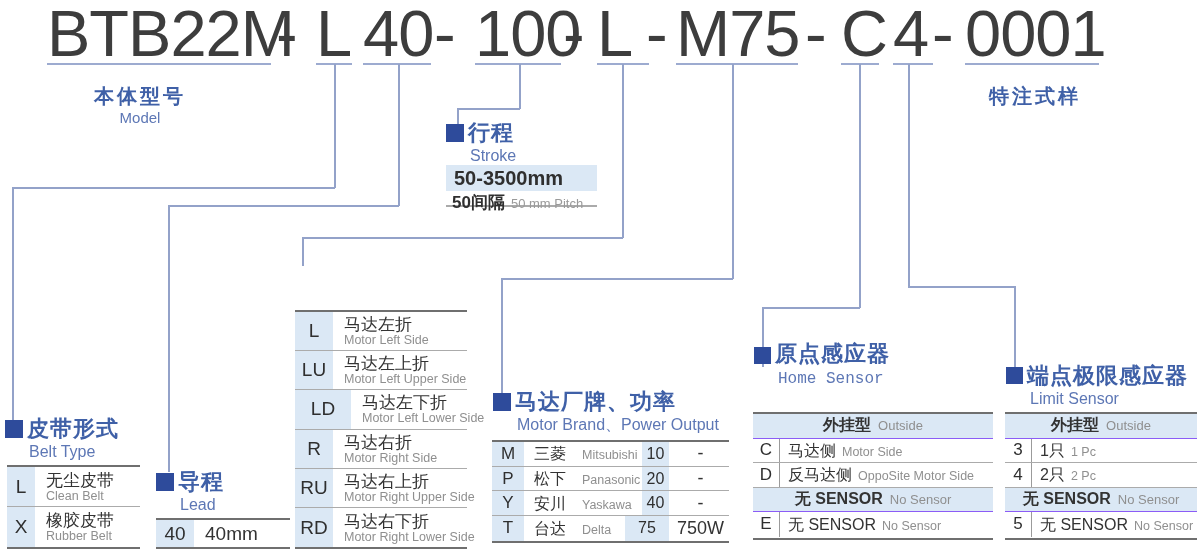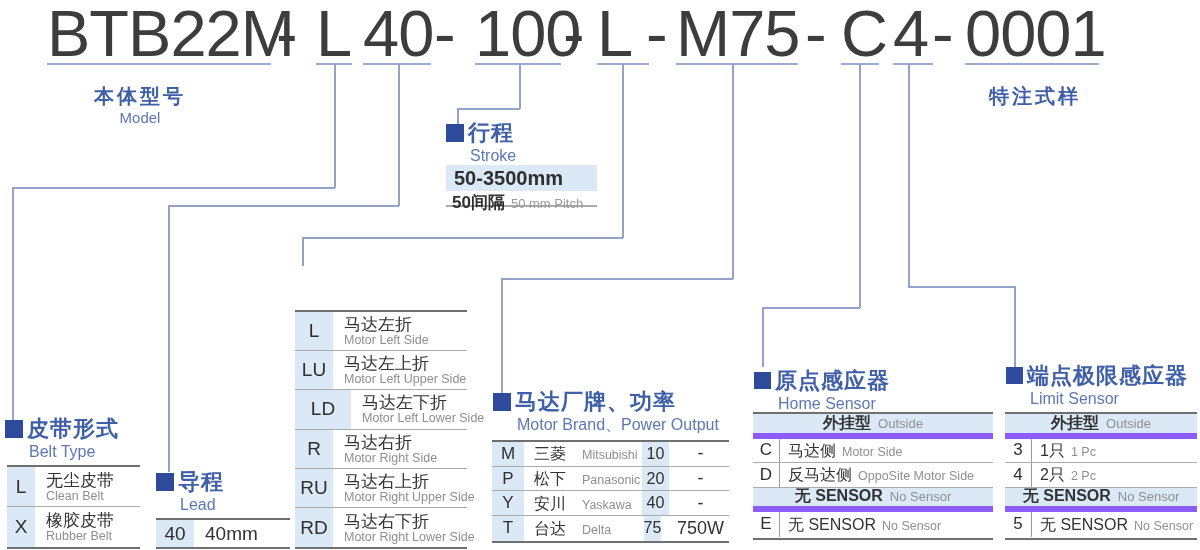--- a/index.html
+++ b/index.html
@@ -34,21 +34,21 @@
   .desc{display:flex;flex-direction:column;justify-content:center;padding-left:8px;min-width:0;}
   .zh{color:#333333;font-size:17px;line-height:19px;white-space:nowrap;}
   .en{color:#8f8f8f;font-size:12.5px;line-height:13px;white-space:nowrap;}
   
   .brow{display:flex;align-items:center;border-bottom:1px solid #ababab;box-sizing:border-box;}
   .brow:last-child{border-bottom:none;}
   .bcell-brand{flex:1;display:flex;align-items:baseline;gap:16px;padding-left:7px;min-width:0;}
   .bcell-power{width:57px;text-align:center;font-size:18px;color:#333;}
   
   .shead{background:#dbe8f5;display:flex;align-items:center;justify-content:center;gap:7px;
-         border-bottom:6px solid #8b5cf6;box-sizing:border-box;}
+         border-bottom:1px solid #8b5cf6;box-sizing:border-box;}
   .shead .h-zh{font-size:16px;font-weight:bold;color:#333;white-space:nowrap;}
   .shead .h-en{font-size:13px;color:#8f8f8f;white-space:nowrap;}
   .srow{display:flex;align-items:center;border-bottom:1px solid #ababab;box-sizing:border-box;}
   .srow:last-child{border-bottom:none;}
   .scode{width:26px;align-self:stretch;border-right:1px solid #9b9b9b;display:flex;align-items:center;justify-content:center;
          font-size:17px;color:#2f2f2f;flex:0 0 26px;}
   .sdesc{display:flex;align-items:baseline;gap:6px;padding-left:8px;min-width:0;}
   .sdesc .zh{font-size:16px;}
   
   .stroke-range{position:absolute;background:#dbe8f5;display:flex;align-items:center;
@@ -261,26 +261,26 @@
       </div>
       <div class="code" style="width:27px;align-self:stretch;font-size:16px;margin-right:0;margin-left:3px;">40</div>
       <div class="bcell-power" style="margin-left:3px;">-</div>
     </div>
     <div class="brow" style="height:24.7px;">
       <div class="code" style="width:32px;align-self:stretch;font-size:17px;">T</div>
       <div class="bcell-brand">
         <span class="zh" style="font-size:16px;">台达</span>
         <span class="en">Delta</span>
       </div>
-      <div class="code" style="width:17px;align-self:stretch;font-size:16px;margin-right:8px;margin-left:3px;">75</div>
+      <div class="code" style="width:44px;align-self:stretch;font-size:16px;margin-right:0;margin-left:3px;">75</div>
       <div class="bcell-power" style="margin-left:3px;">750W</div>
     </div>
   </div>
 
-  <div class="sechead" style="left:754px;top:370px;">
+  <div class="sechead" style="left:754px;top:345px;font-family:Liberation Mono, monospace;">
     <div class="row1">
       <span class="sq" style="width:17px;height:17px;flex-basis:17px;"></span>
       <span class="sec-zh">原点感应器</span>
     </div>
     <div class="sec-en">Home Sensor</div>
   </div>
   <div class="tbl" style="left:753px;top:412px;width:240px;height:128px;">
     <div class="shead" style="height:24.5px;">
       <span class="h-zh">外挂型</span>
       <span class="h-en">Outside</span>

